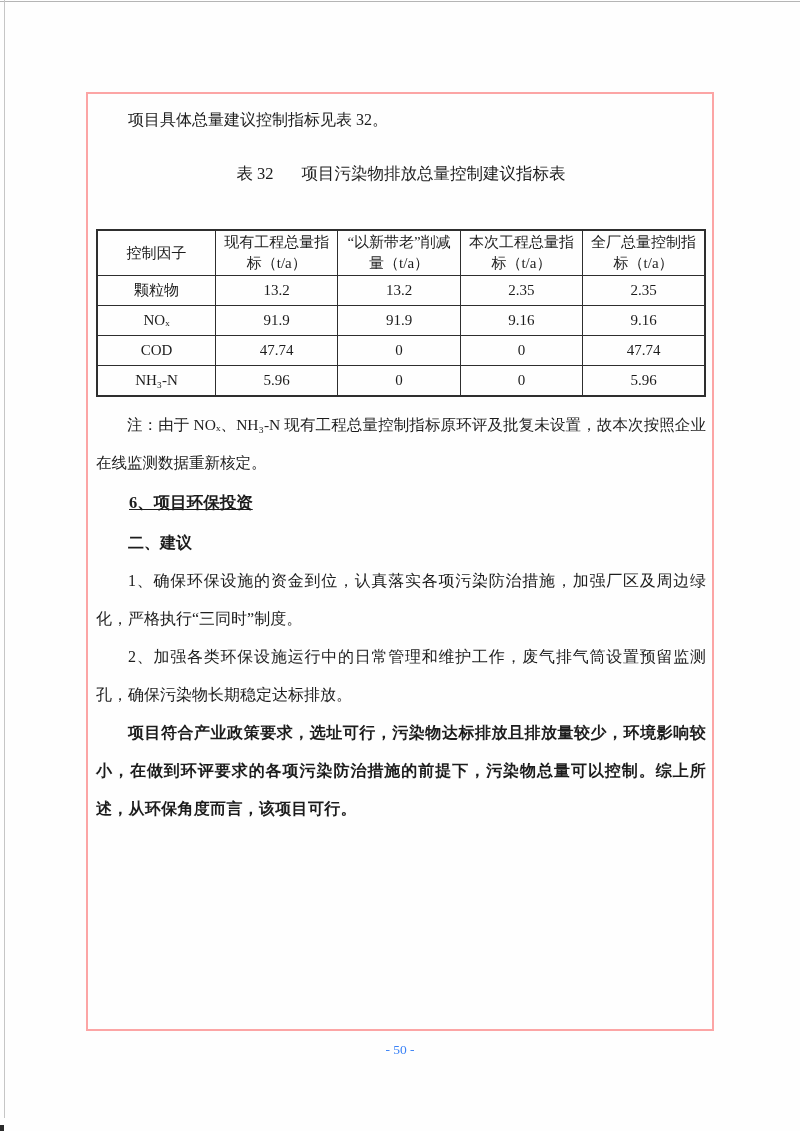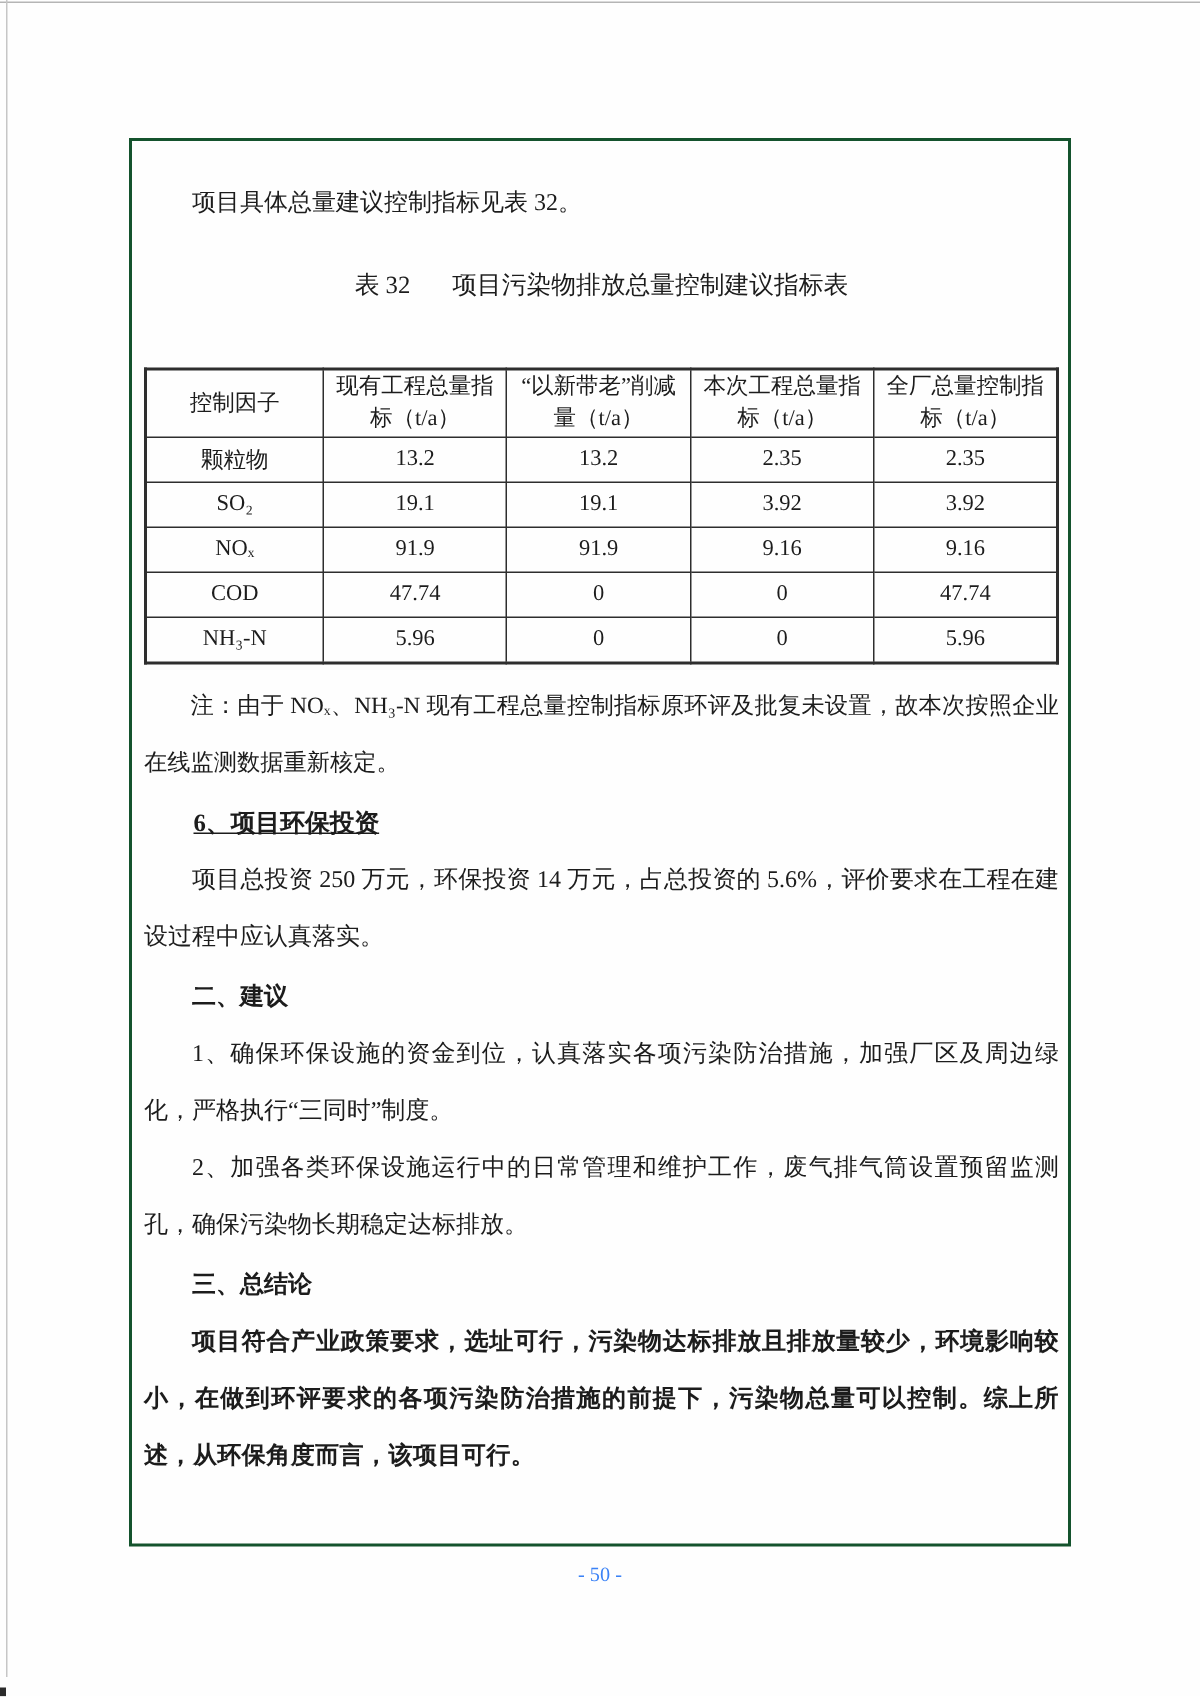--- a/index.html
+++ b/index.html
@@ -14,23 +14,23 @@
   }
   
   .artifact-top { position:absolute; top:1px; left:0; width:100%; height:1px; background:#b5b5b5; }
   .artifact-left { position:absolute; top:0; left:4px; width:1px; height:1118px; background:#c6c6c6; }
   .artifact-corner { position:absolute; left:0; bottom:0; width:4px; height:6px; background:#2b2b2b; }
 
   .content-box {
     position:absolute;
     left:86px; top:92px;
     width:628px; height:939px;
-    border:2px solid #14532d;
+    border:2px solid #fca5a5;
     background:#fefefe;
-    padding:21px 6px 0 8px;
+    padding:5px 6px 0 8px;
   }
   .para {
     font-size:16px;
     line-height:38px;
     text-align:justify;
   }
   .indent { text-indent:2em; }
   .intro { margin-top:2px; }
   .caption {
     margin-top:20px;
@@ -135,27 +135,20 @@
       </thead>
       <tbody>
         <tr>
           <td>颗粒物</td>
           <td>13.2</td>
           <td>13.2</td>
           <td>2.35</td>
           <td>2.35</td>
         </tr>
         <tr>
-          <td>SO₂</td>
-          <td>19.1</td>
-          <td>19.1</td>
-          <td>3.92</td>
-          <td>3.92</td>
-        </tr>
-        <tr>
           <td>NOₓ</td>
           <td>91.9</td>
           <td>91.9</td>
           <td>9.16</td>
           <td>9.16</td>
         </tr>
         <tr>
           <td>COD</td>
           <td>47.74</td>
           <td>0</td>
@@ -168,25 +161,23 @@
           <td>0</td>
           <td>0</td>
           <td>5.96</td>
         </tr>
       </tbody>
     </table>
 
     <p class="note">注：由于 NOₓ、NH₃-N 现有工程总量控制指标原环评及批复未设置，故本次按照企业在线监测数据重新核定。</p>
 
     <p class="h-serif">6、项目环保投资</p>
-    <p class="para indent">项目总投资 250 万元，环保投资 14 万元，占总投资的 5.6%，评价要求在工程在建设过程中应认真落实。</p>
 
     <p class="h-sans">二、建议</p>
     <p class="para indent">1、确保环保设施的资金到位，认真落实各项污染防治措施，加强厂区及周边绿化，严格执行“三同时”制度。</p>
     <p class="para indent">2、加强各类环保设施运行中的日常管理和维护工作，废气排气筒设置预留监测孔，确保污染物长期稳定达标排放。</p>
 
-    <p class="h-sans">三、总结论</p>
     <p class="conclusion">项目符合产业政策要求，选址可行，污染物达标排放且排放量较少，环境影响较小，在做到环评要求的各项污染防治措施的前提下，污染物总量可以控制。综上所述，从环保角度而言，该项目可行。</p>
 
   </div>
 
   <div class="page-number">- 50 -</div>
 </div>
 
 </body></html>

